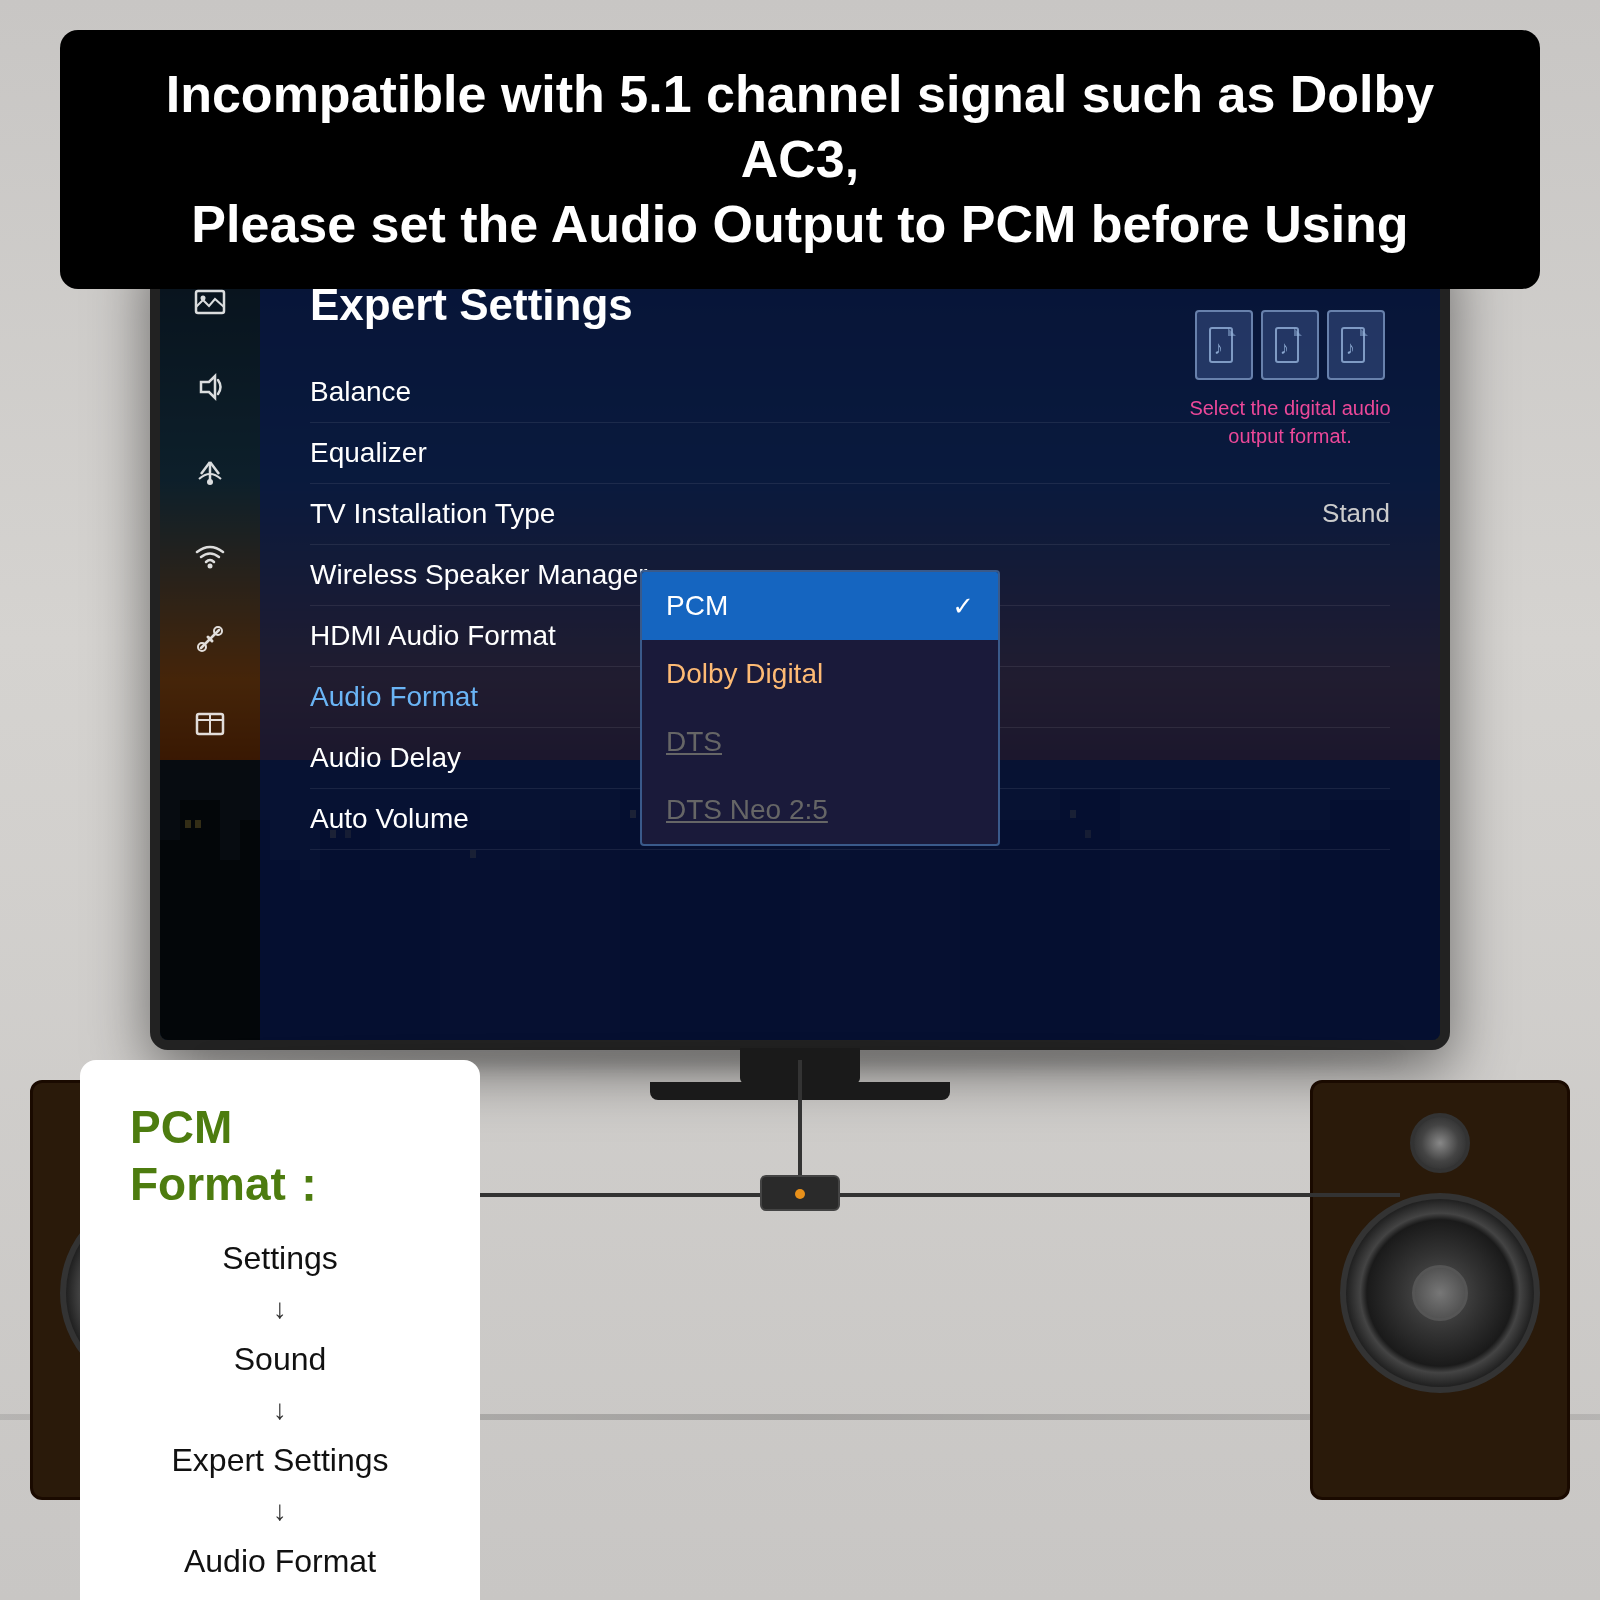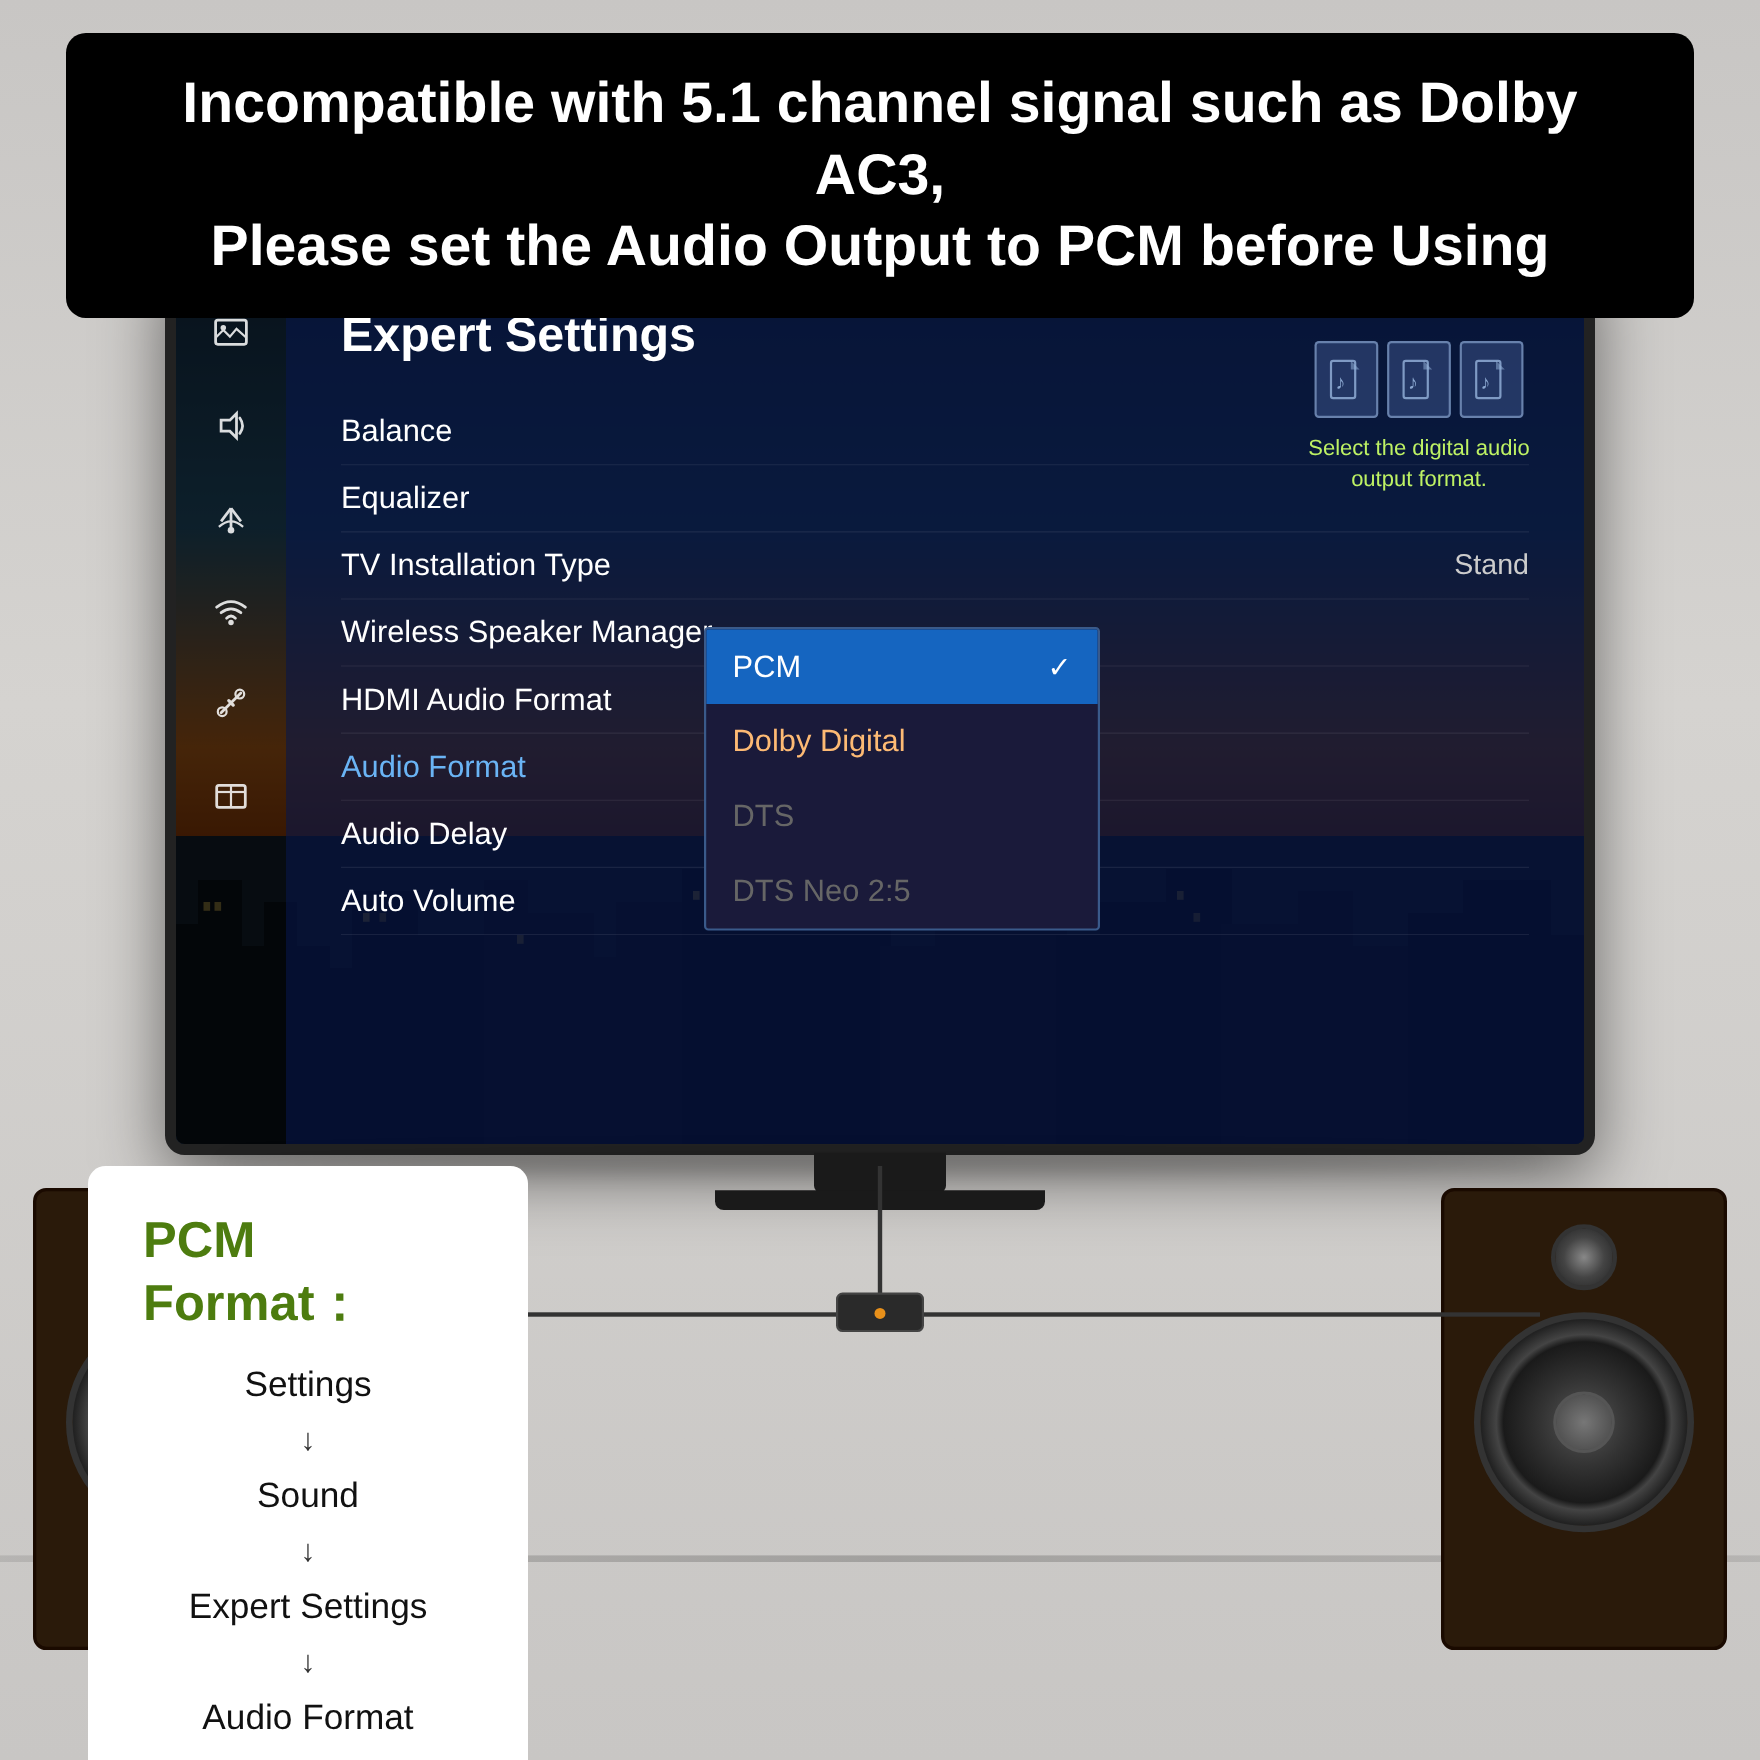--- a/index.html
+++ b/index.html
@@ -146,20 +146,21 @@
       justify-content: space-between;
     }
 
     .dropdown-item.selected {
       background: #1565c0;
       color: white;
     }
 
     .dropdown-item.disabled {
       color: #666;
+      text-decoration: underline;
     }
 
     .checkmark {
       color: white;
       font-size: 26px;
     }
 
     
     .info-box {
       position: absolute;
@@ -184,21 +185,21 @@
       border-radius: 4px;
       display: flex;
       align-items: center;
       justify-content: center;
       color: white;
       font-size: 22px;
       position: relative;
     }
 
     .info-box-text {
-      color: #bef264;
+      color: #ec4899;
       font-size: 20px;
       line-height: 1.4;
     }
 
     
     .tv-stand {
       position: absolute;
       top: 1048px;
       left: 50%;
       transform: translateX(-50%);

